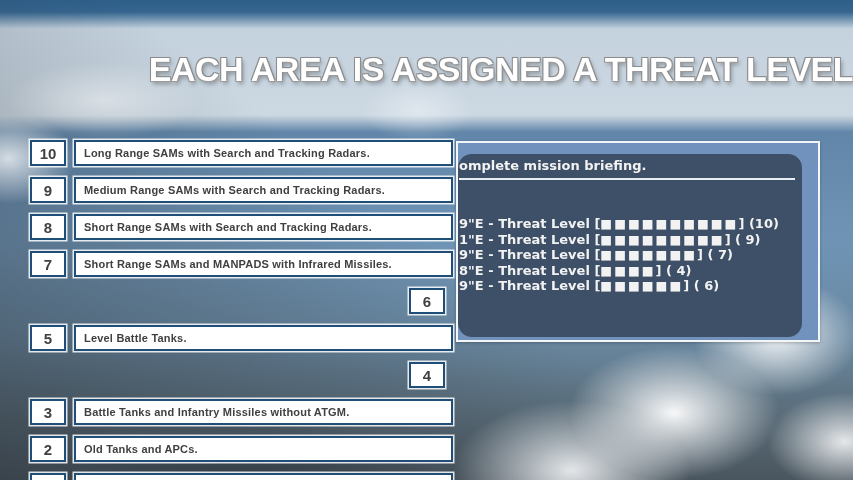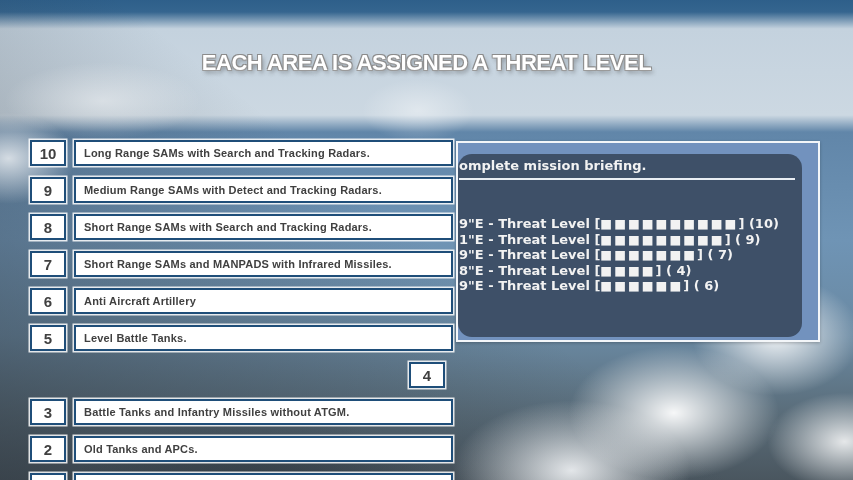--- a/index.html
+++ b/index.html
@@ -17,22 +17,22 @@
       radial-gradient(95px 65px at 1% 33%, rgba(255,255,255,0.75), rgba(255,255,255,0) 70%),
       radial-gradient(140px 55px at 12% 21%, rgba(255,255,255,0.45), rgba(255,255,255,0) 70%),
       radial-gradient(80px 45px at 49% 23%, rgba(255,255,255,0.40), rgba(255,255,255,0) 70%),
       radial-gradient(260px 110px at 30% 103%, rgba(38,46,54,0.50), rgba(38,46,54,0) 72%),
       linear-gradient(38deg, rgba(44,52,60,0.55) 0%, rgba(44,52,60,0.25) 28%, rgba(44,52,60,0) 50%),
       linear-gradient(180deg, #2e5f8a 0%, #35658f 2.5%, #c4d2de 6%, #ccd8e2 24%,
                       #6186a9 27.5%, #6f94b5 50%, #6a89a2 70%, #5a6d7a 86%, #4a565f 100%);
   }
   .title {
     position:absolute; left:0; right:0; top:50px; margin:0;
-    text-align:center; color:#ffffff;
-    font-size:22px; font-weight:800; letter-spacing:-0.5px;
+    text-align:right; color:#ffffff;
+    font-size:34px; font-weight:800; letter-spacing:-0.5px;
     text-shadow:
       -1px -1px 0 #8c8c8c, 1px -1px 0 #8c8c8c, -1px 1px 0 #9a9a9a, 1px 1px 0 #9a9a9a,
       0 0 1px #888888, 2px 3px 4px rgba(60,60,60,0.45);
   }
   .levels {
     position:absolute; left:30px; top:140px;
     display:flex; flex-direction:column; gap:11px;align-items:flex-end;
   }
   .row { display:flex; align-items:stretch; height:26px; }
   .num {
@@ -76,33 +76,32 @@
 
   <h1 class="title">EACH AREA IS ASSIGNED A THREAT LEVEL</h1>
 
   <div class="levels">
     <div class="row">
       <div class="num">10</div>
       <div class="desc">Long Range SAMs with Search and Tracking Radars.</div>
     </div>
     <div class="row">
       <div class="num">9</div>
-      <div class="desc">Medium Range SAMs with Detect and Tracking Radars.</div>
+      <div class="desc">Medium Range SAMs with Search and Tracking Radars.</div>
     </div>
     <div class="row">
       <div class="num">8</div>
       <div class="desc">Short Range SAMs with Search and Tracking Radars.</div>
     </div>
     <div class="row">
       <div class="num">7</div>
       <div class="desc">Short Range SAMs and MANPADS  with Infrared Missiles.</div>
     </div>
     <div class="row">
       <div class="num">6</div>
-      <div class="desc">Anti Aircraft Artillery</div>
     </div>
     <div class="row">
       <div class="num">5</div>
       <div class="desc">Level Battle Tanks.</div>
     </div>
     <div class="row">
       <div class="num">4</div>
     </div>
     <div class="row">
       <div class="num">3</div>

